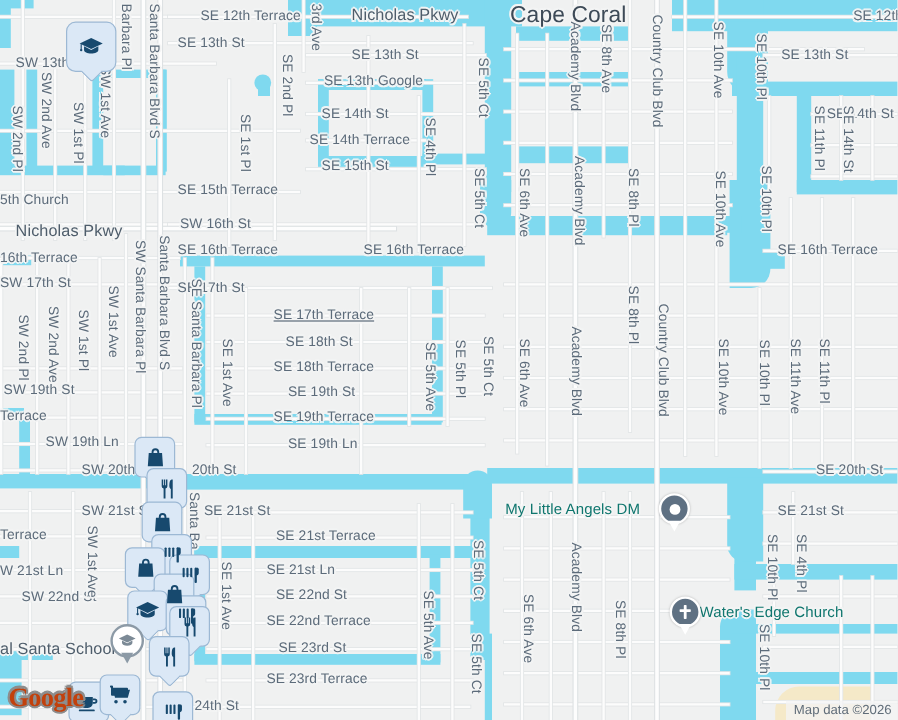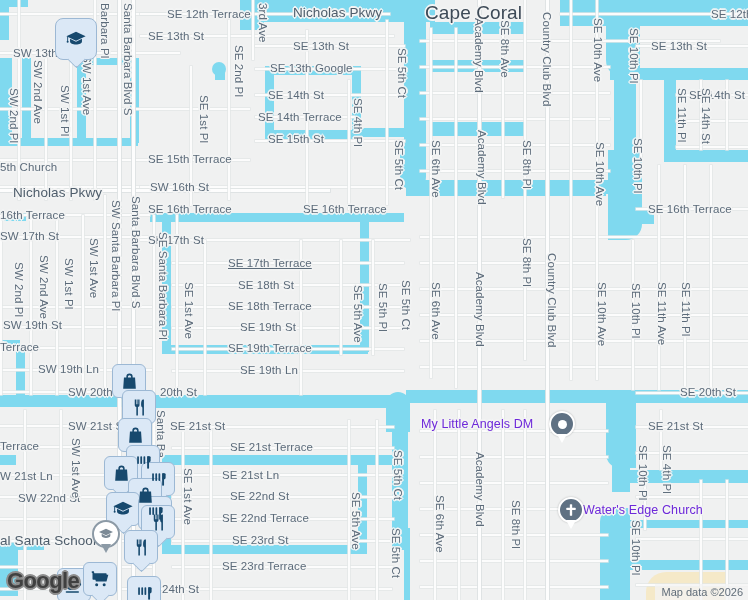--- a/index.html
+++ b/index.html
@@ -23,21 +23,21 @@
     position:absolute;color:#5c6b7a;font-size:11.5px;white-space:nowrap;
     font-family:"Liberation Sans", sans-serif;letter-spacing:.1px;
     text-shadow:
       -1.6px 0 #f3f4f4, 1.6px 0 #f3f4f4, 0 -1.6px #f3f4f4, 0 1.6px #f3f4f4,
       -1.1px -1.1px #f3f4f4, 1.1px -1.1px #f3f4f4, -1.1px 1.1px #f3f4f4, 1.1px 1.1px #f3f4f4;
     pointer-events:none;
   }
   .lbl.v{writing-mode:vertical-rl;text-orientation:mixed;}
   .lbl.big{font-size:19px;color:#3d4a57;font-weight:400;}
   .lbl.mid{font-size:13.5px;color:#4e5d6b;}
-  .lbl.poi{font-size:12.5px;color:#6d28d9;}
+  .lbl.poi{font-size:12.5px;color:#0f766e;}
   
   .mk{
     position:absolute;width:34px;height:34px;
     background:#dbe8f6;border:1.2px solid #9cb8d4;border-radius:6px;
     box-sizing:border-box;display:flex;align-items:center;justify-content:center;
   }
   .mk:after{
     content:"";position:absolute;left:50%;bottom:-7px;width:12px;height:12px;
     margin-left:-6px;background:#dbe8f6;border-right:1.2px solid #9cb8d4;
     border-bottom:1.2px solid #9cb8d4;transform:rotate(45deg);border-radius:0 0 3px 0;
@@ -63,21 +63,21 @@
     display:flex;align-items:center;justify-content:center;
   }
   .circlepin:after{
     content:"";position:absolute;left:50%;bottom:-7px;margin-left:-5px;
     width:0;height:0;border-left:5px solid transparent;border-right:5px solid transparent;
     border-top:9px solid #8c9aa6;
   }
   
   #google-logo{
     position:absolute;left:7px;bottom:6px;font-size:22px;font-weight:bold;
-    font-family:Liberation Sans, sans-serif;color:#404040;letter-spacing:-0.6px;
+    font-family:Liberation Serif, serif;color:#c2410c;letter-spacing:-0.6px;
     text-shadow:
       -1.4px -1.4px 0 #8d8d8d, 1.4px -1.4px 0 #8d8d8d,
       -1.4px 1.4px 0 #8d8d8d, 1.4px 1.4px 0 #8d8d8d,
       0 -1.8px 0 #8d8d8d, 0 1.8px 0 #8d8d8d,
       -1.8px 0 0 #8d8d8d, 1.8px 0 0 #8d8d8d;
     z-index:60;
   }
   #attribution{
     position:absolute;right:0;bottom:0;font-size:11px;color:#606d79;
     background:rgba(243,244,244,.78);padding:2px 5px 2px 7px;z-index:60;

